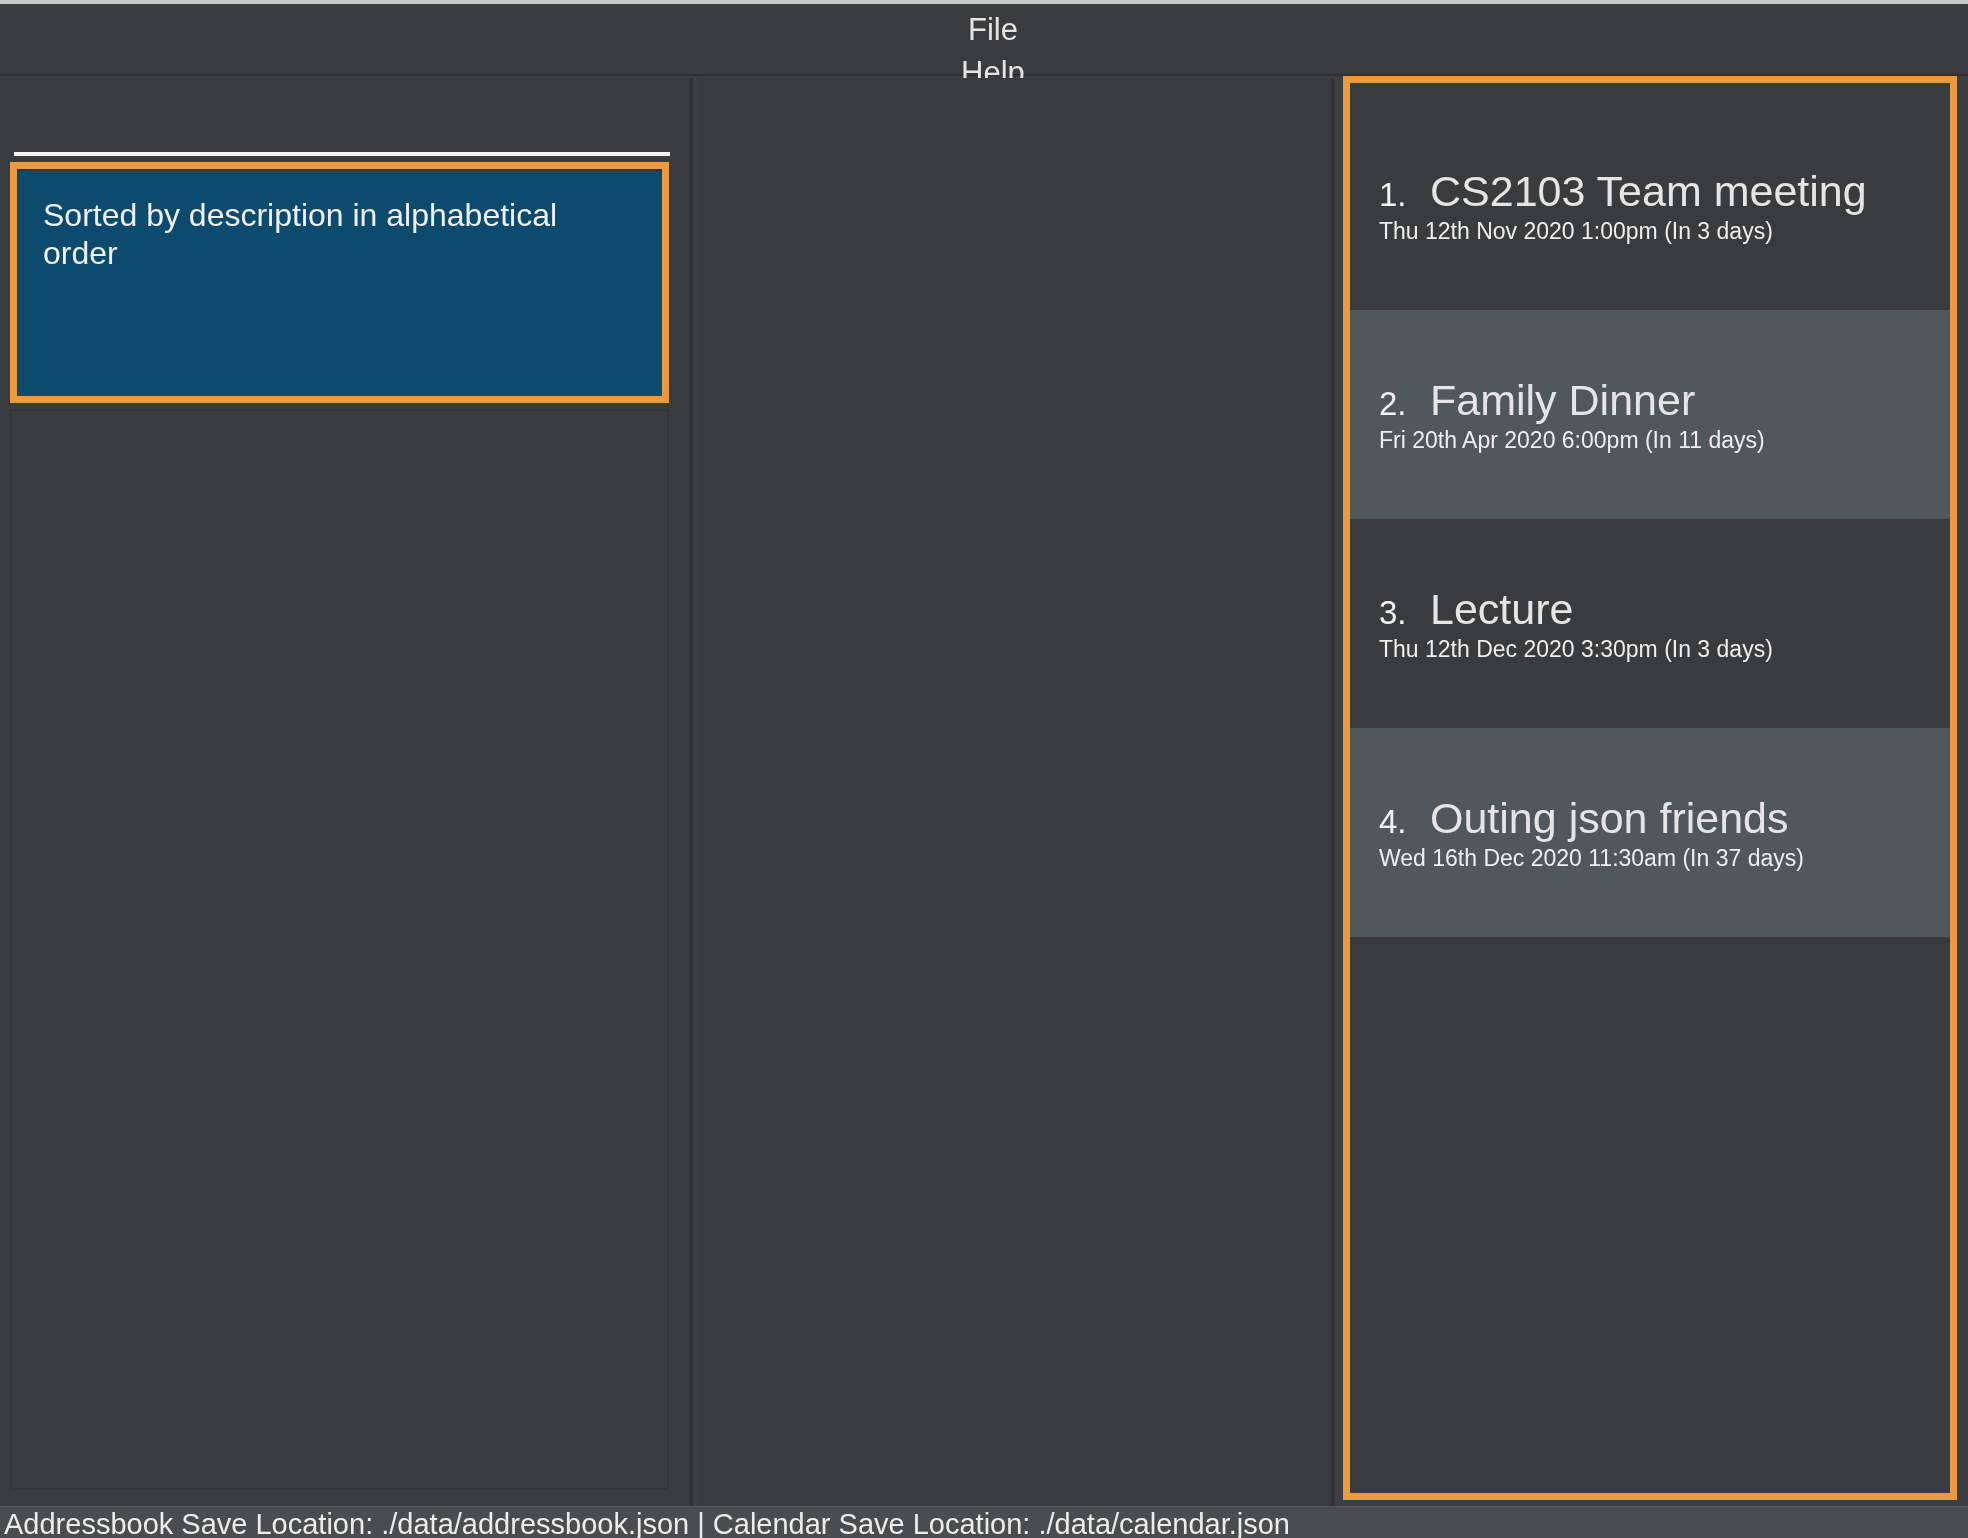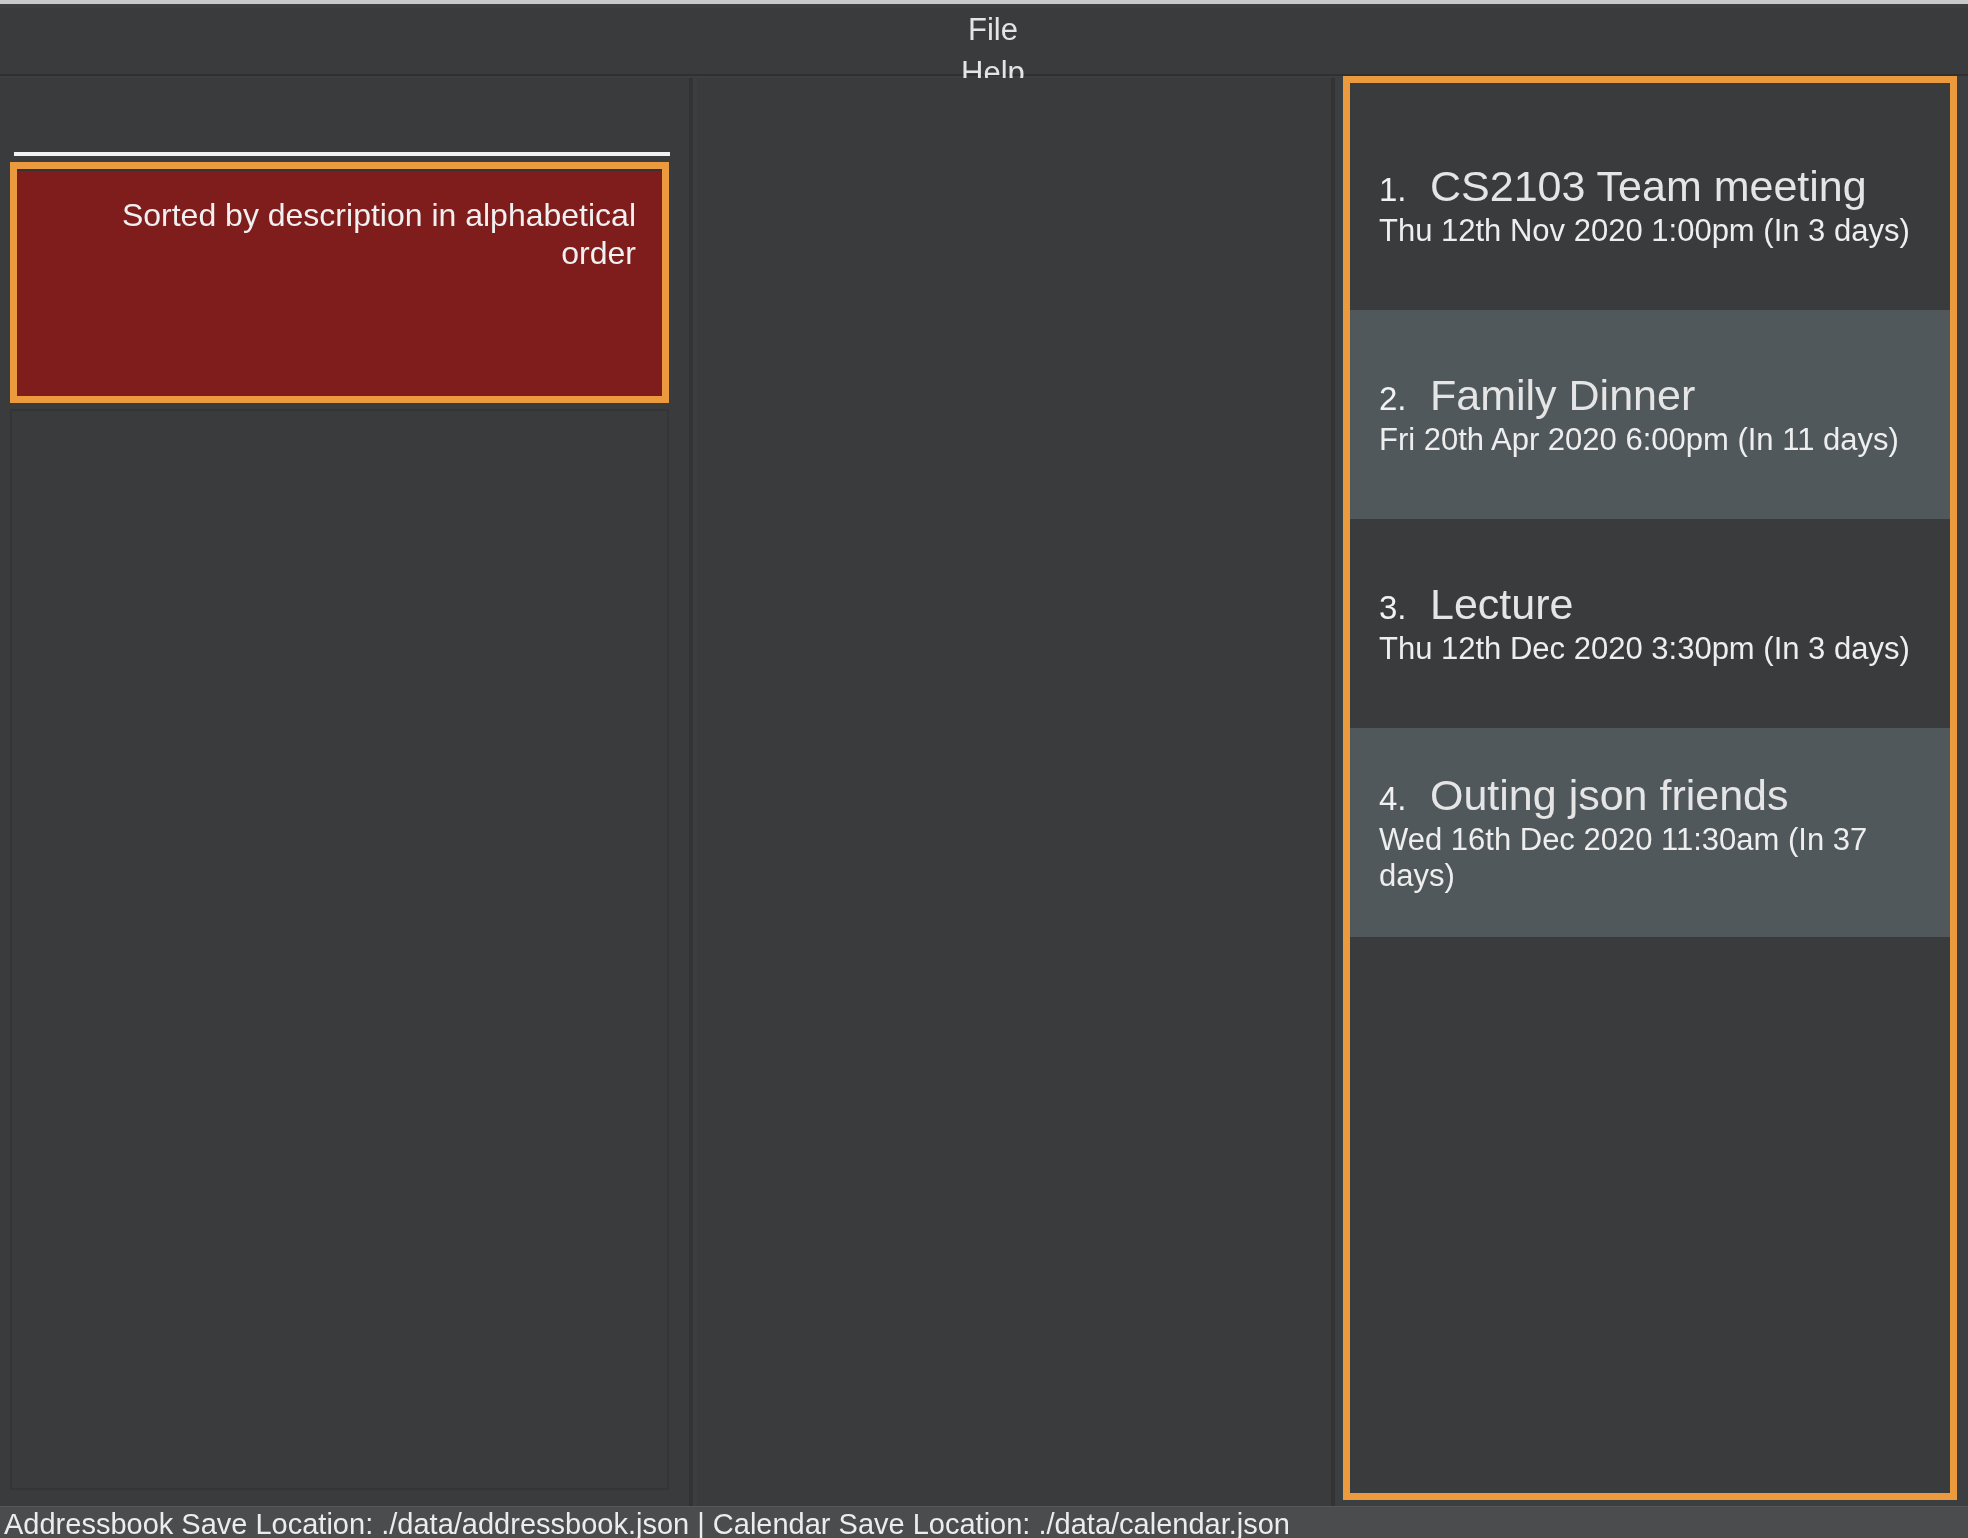--- a/index.html
+++ b/index.html
@@ -102,26 +102,25 @@
     width: 659px;
     height: 241px;
     box-sizing: border-box;
     border: 7px solid #eb9b3e;
     background: #3a3b3c;
   }
   #result-display {
     position: absolute;
     left: 0; top: 0;
     right: 0; bottom: 0;
-    background: #7f1d1d;
+    background: #0c4a6e;
     border-top: 2px solid #313334;
     box-sizing: border-box;
     padding: 26px 26px 0 26px;
     overflow: hidden;
-    text-align: right;
   }
   #result-text {
     font-size: 32px;
     line-height: 1.18;
     color: #f0f0f0;
     white-space: pre-wrap;
     word-wrap: break-word;
   }
 
   
@@ -201,21 +200,21 @@
     font-size: 33px;
     color: #f2f2f2;
     margin-right: 17px;
     min-width: 34px;
   }
   .ci-title {
     font-size: 43px;
     color: #e5e5e5;
   }
   .ci-datetime {
-    font-size: 31px;
+    font-size: 23px;
     color: #eeeeee;
   }
   #calendar-list-top-gap {
     height: 18px;
     background: #3a3b3c;
   }
 
   
   #status-bar {
     position: absolute;

